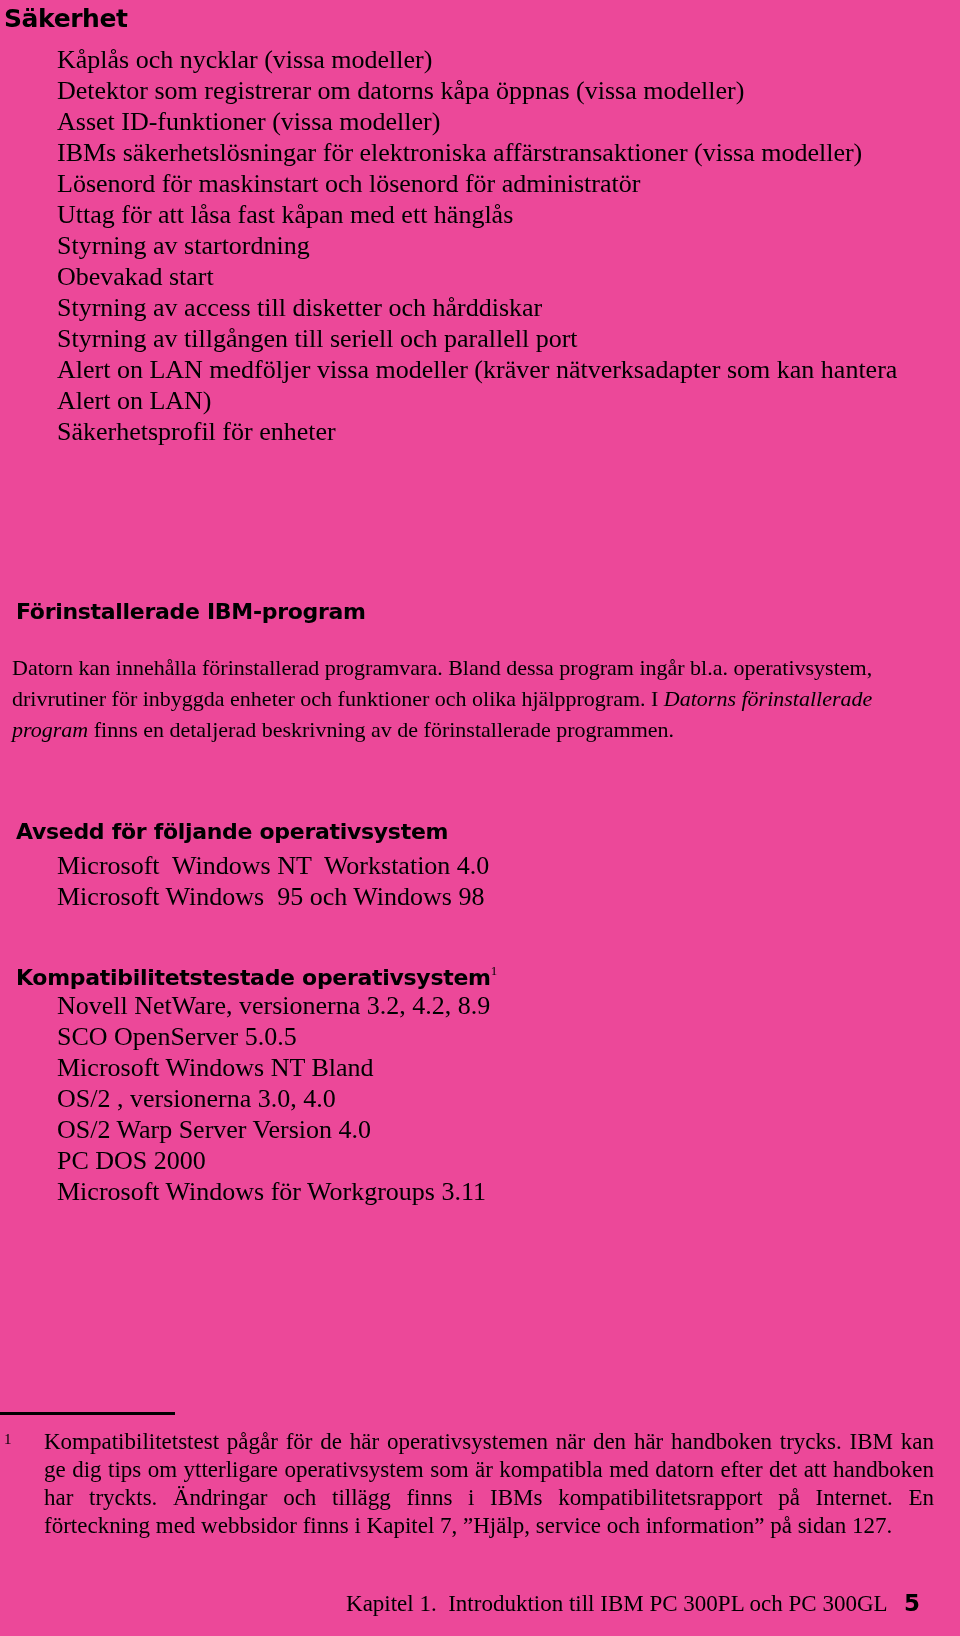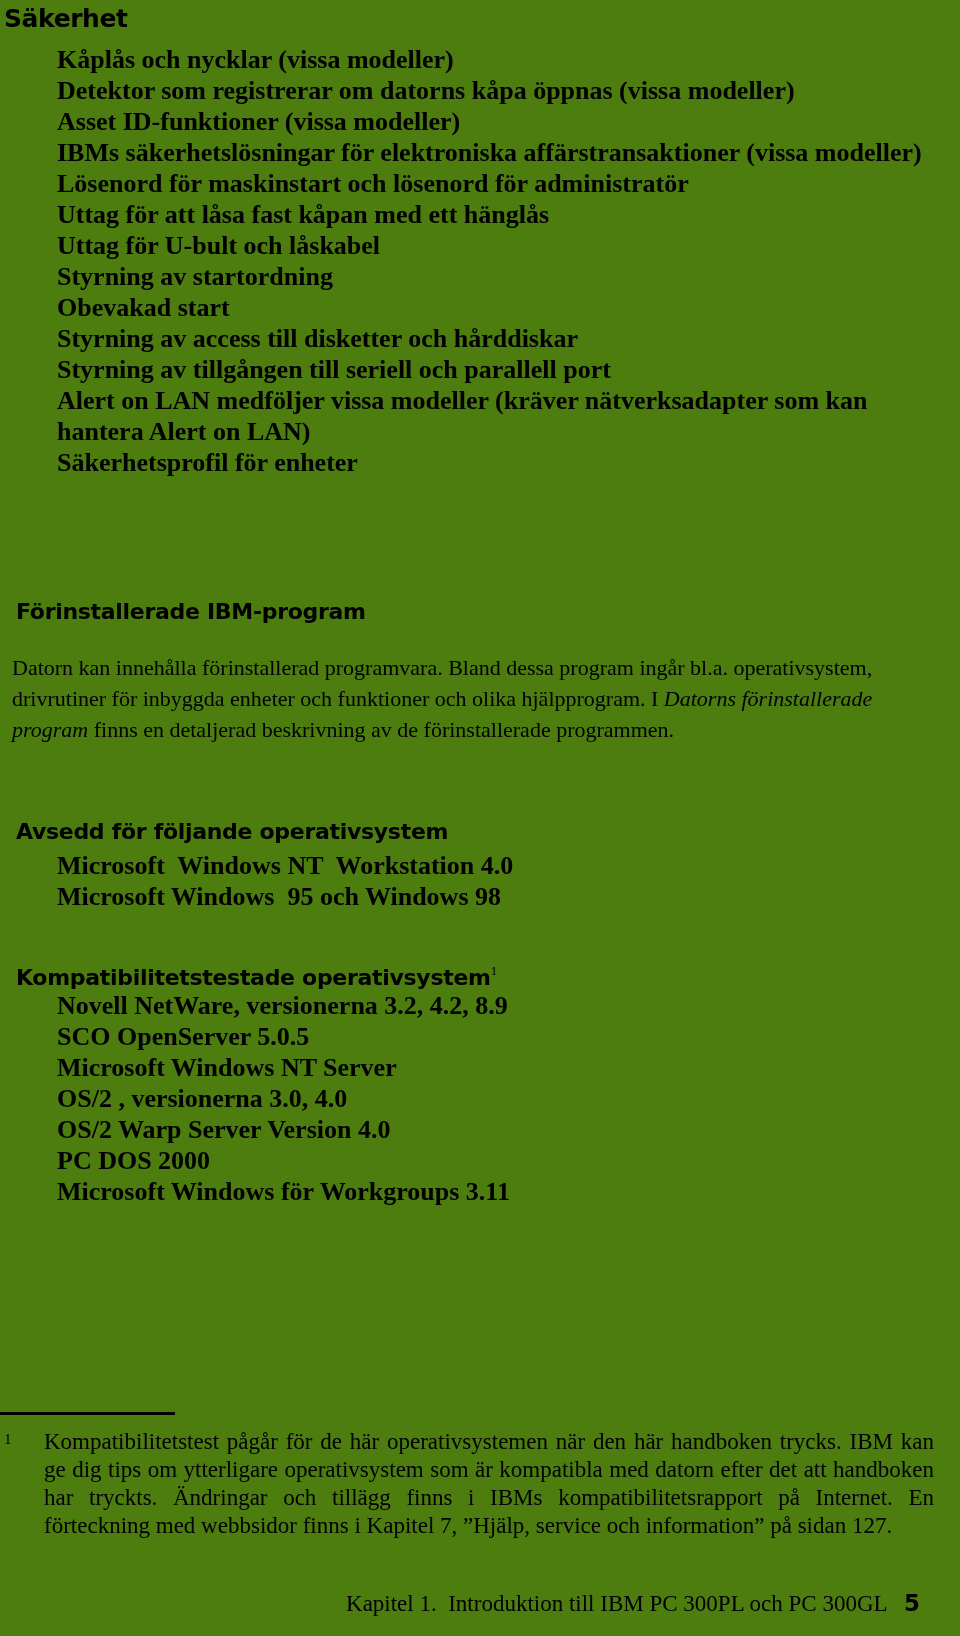--- a/index.html
+++ b/index.html
@@ -4,21 +4,21 @@
 <style>
   html, body {
     margin: 0;
     padding: 0;
     background: #ffffff;
   }
   .page {
     position: relative;
     width: 960px;
     height: 1636px;
-    background: #4d7c0f;
+    background: #ec4899;
     color: #000000;
     font-family: "Liberation Serif", "DejaVu Serif", serif;
     overflow: hidden;
     box-sizing: border-box;
   }
 
   
   .h-section {
     font-family: "DejaVu Sans", "Liberation Sans", sans-serif;
     font-weight: bold;
@@ -50,21 +50,20 @@
   }
   .body-para em {
     font-style: italic;
   }
 
   
   .ind-list {
     list-style: none;
     margin: 0;
     padding: 0;
-    font-weight: bold;
   }
   .ind-list li {
     font-size: 26px;
     line-height: 31px;
     margin: 0;
     padding: 0;
     white-space: pre-wrap;
   }
 
   
@@ -129,21 +128,20 @@
 
   <div class="blk h-section" id="title-sakerhet">Säkerhet</div>
 
   <ul class="blk ind-list" id="security-list">
     <li>Kåplås och nycklar (vissa modeller)</li>
     <li>Detektor som registrerar om datorns kåpa öppnas (vissa modeller)</li>
     <li>Asset ID-funktioner (vissa modeller)</li>
     <li>IBMs säkerhetslösningar för elektroniska affärstransaktioner (vissa modeller)</li>
     <li>Lösenord för maskinstart och lösenord för administratör</li>
     <li>Uttag för att låsa fast kåpan med ett hänglås</li>
-    <li>Uttag för U-bult och låskabel</li>
     <li>Styrning av startordning</li>
     <li>Obevakad start</li>
     <li>Styrning av access till disketter och hårddiskar</li>
     <li>Styrning av tillgången till seriell och parallell port</li>
     <li>Alert on LAN medföljer vissa modeller (kräver nätverksadapter som kan hantera Alert on LAN)</li>
     <li>Säkerhetsprofil för enheter</li>
   </ul>
 
   <div class="blk h-sub" id="title-forinst">Förinstallerade IBM-program</div>
 
@@ -154,21 +152,21 @@
   <ul class="blk ind-list" id="os-list-avsedd">
     <li>Microsoft  Windows NT  Workstation 4.0</li>
     <li>Microsoft Windows  95 och Windows 98</li>
   </ul>
 
   <div class="blk h-sub" id="title-kompat"><span>Kompatibilitetstestade operativsystem</span><span class="fn-ref">1</span></div>
 
   <ul class="blk ind-list" id="os-list-kompat">
     <li>Novell NetWare, versionerna 3.2, 4.2, 8.9</li>
     <li>SCO OpenServer 5.0.5</li>
-    <li>Microsoft Windows NT Server</li>
+    <li>Microsoft Windows NT Bland</li>
     <li>OS/2 , versionerna 3.0, 4.0</li>
     <li>OS/2 Warp Server Version 4.0</li>
     <li>PC DOS 2000</li>
     <li>Microsoft Windows för Workgroups 3.11</li>
   </ul>
 
   <div class="blk" id="footnote-rule"></div>
 
   <div class="blk" id="footnote">
     <span class="fn-marker">1</span>

